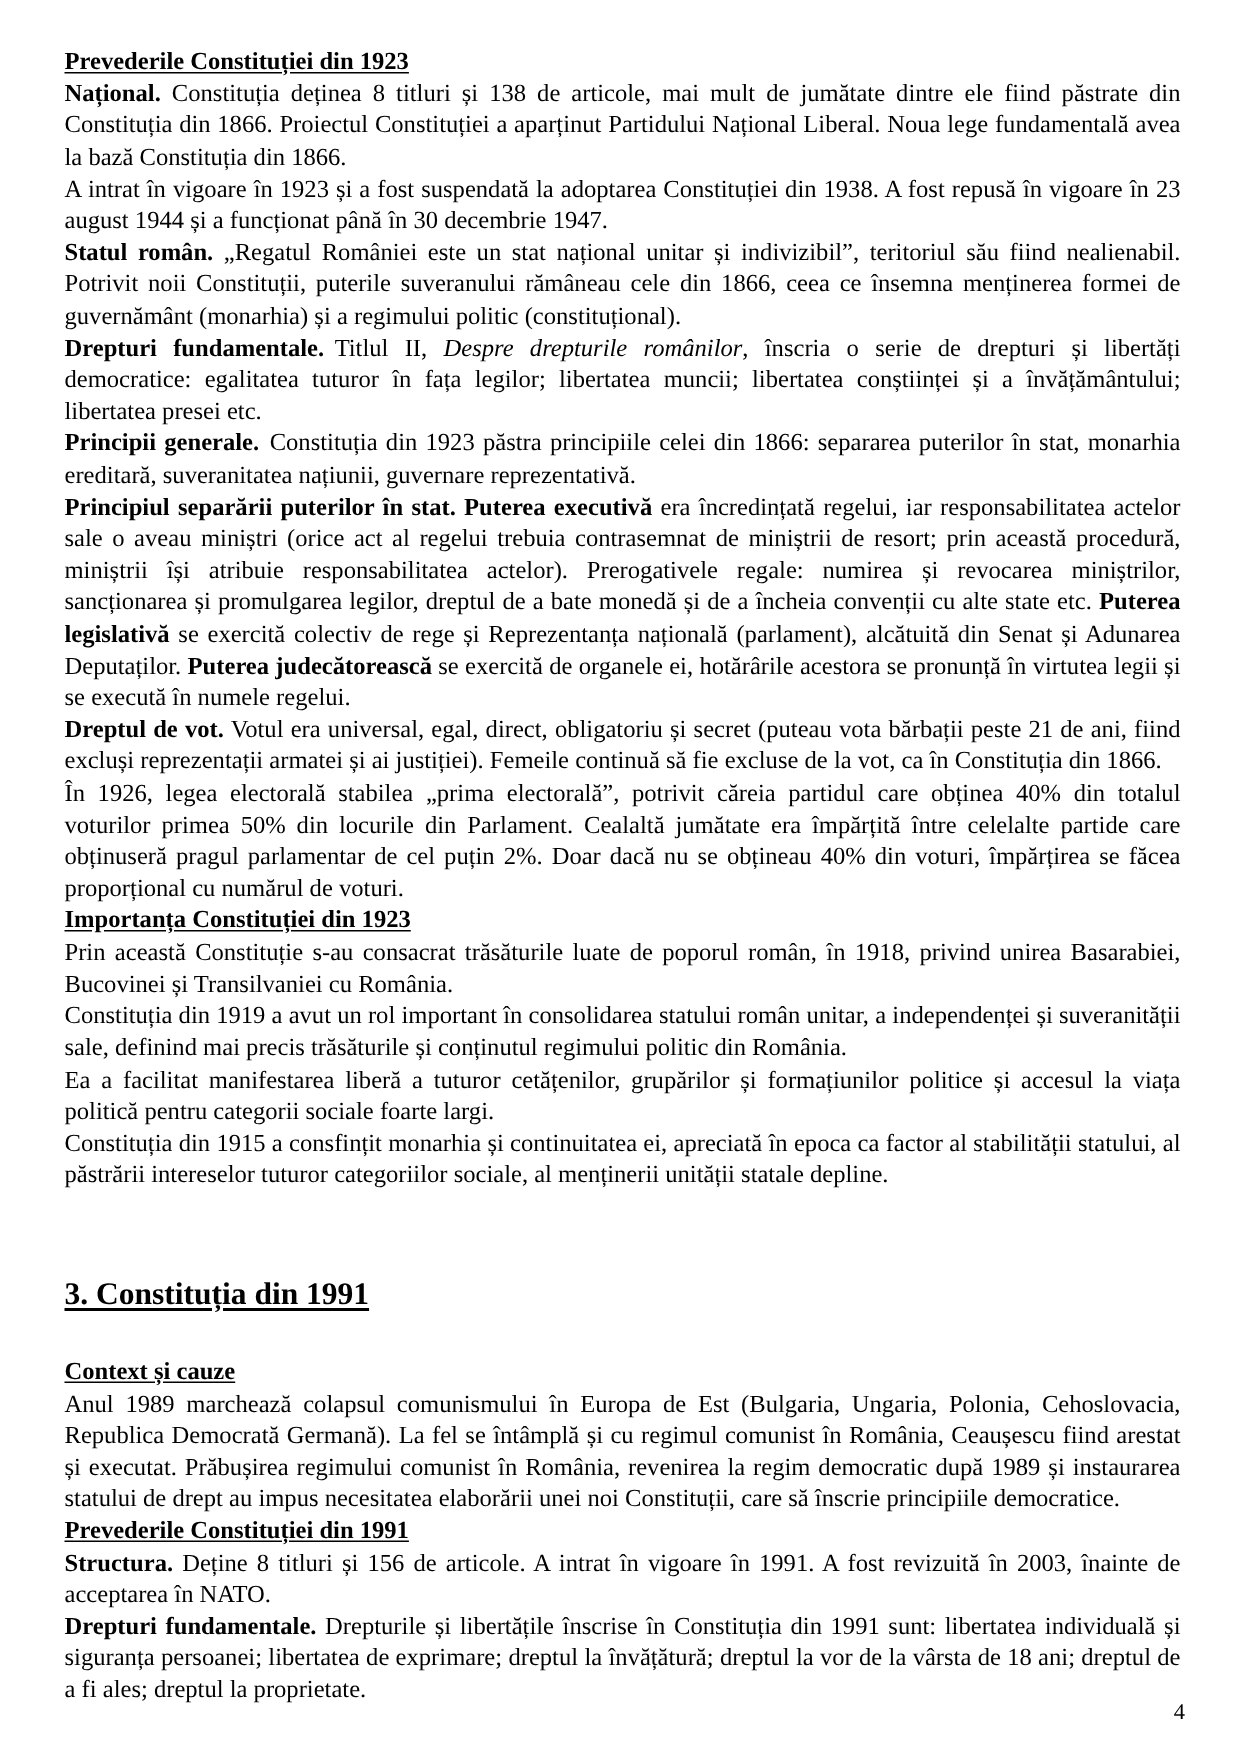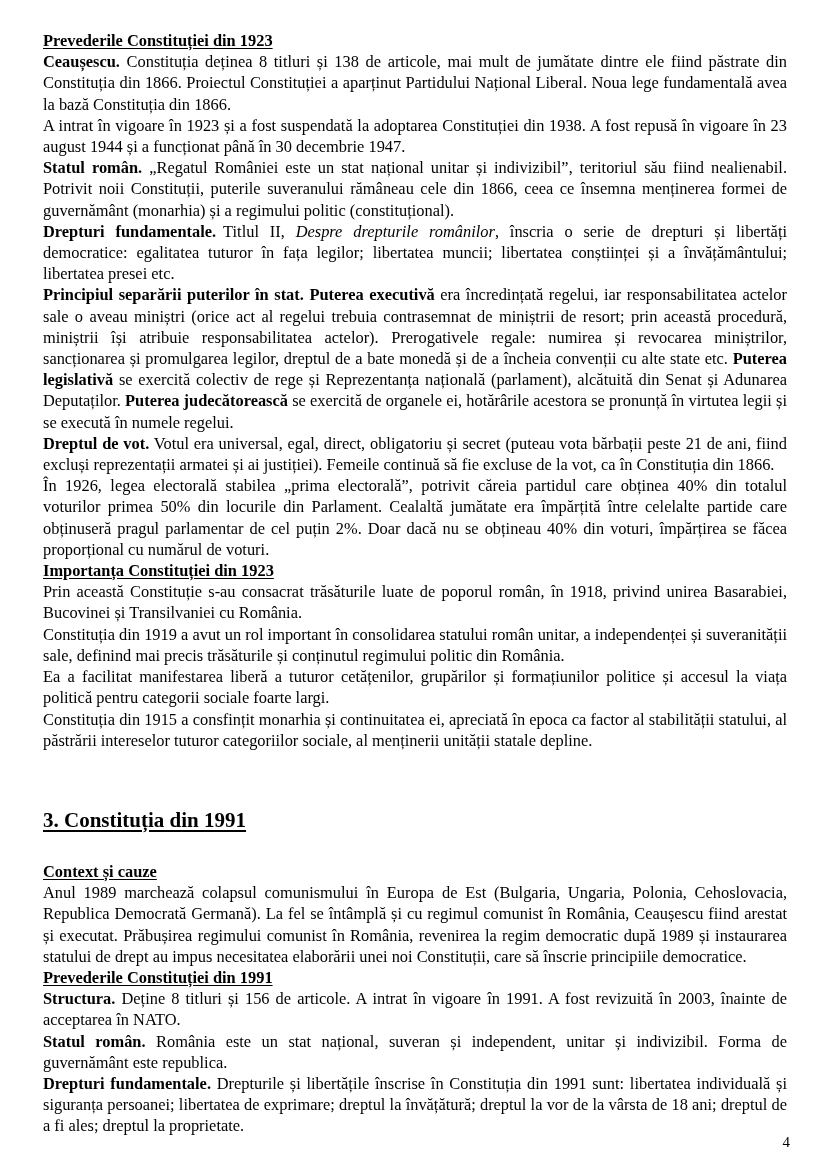--- a/index.html
+++ b/index.html
@@ -83,37 +83,40 @@
 <body>
 
 <div class="page">
   <div class="content">
 
     <h3 class="subhead">
       <span class="htxt">Prevederile Constituției din 1923</span>
     </h3>
 
     <p class="para">
-      <span class="lbl">Ceaușescu.</span>
+      <span class="lbl">Național.</span>
       <span>Constituția deținea 8 titluri și 138 de articole, mai mult de jumătate dintre ele fiind păstrate din Constituția din 1866. Proiectul Constituției a aparținut Partidului Național Liberal. Noua lege fundamentală avea la bază Constituția din 1866.</span>
     </p>
 
     <p class="para">
       <span>A intrat în vigoare în 1923 și a fost suspendată la adoptarea Constituției din 1938. A fost repusă în vigoare în 23 august 1944 și a funcționat până în 30 decembrie 1947.</span>
     </p>
 
     <p class="para">
       <span class="lbl">Statul român.</span>
       <span>„Regatul României este un stat național unitar și indivizibil”, teritoriul său fiind nealienabil. Potrivit noii Constituții, puterile suveranului rămâneau cele din 1866, ceea ce însemna menținerea formei de guvernământ (monarhia) și a regimului politic (constituțional).</span>
     </p>
 
     <p class="para">
       <span class="lbl">Drepturi fundamentale.</span><span class="wsp"></span><span>Titlul II, </span><span class="ital">Despre drepturile românilor</span><span>, înscria o serie de drepturi și libertăți democratice: egalitatea tuturor în fața legilor; libertatea muncii; libertatea conștiinței și a învățământului; libertatea presei etc.</span>
     </p>
 
+    <p class="para">
+      <span class="lbl">Principii generale.</span><span class="wsp"></span><span>Constituția din 1923 păstra principiile celei din 1866: separarea puterilor în stat, monarhia ereditară, suveranitatea națiunii, guvernare reprezentativă.</span>
+    </p>
 
     <p class="para">
       <span class="lbl">Principiul separării puterilor în stat. Puterea executivă</span>
       <span>era încredințată regelui, iar responsabilitatea actelor sale o aveau miniștri (orice act al regelui trebuia contrasemnat de miniștrii de resort; prin această procedură, miniștrii își atribuie responsabilitatea actelor). Prerogativele regale: numirea și revocarea miniștrilor, sancționarea și promulgarea legilor, dreptul de a bate monedă și de a încheia convenții cu alte state etc. </span><span class="lbl">Puterea legislativă</span><span> se exercită colectiv de rege și Reprezentanța națională (parlament), alcătuită din Senat și Adunarea Deputaților. </span><span class="lbl">Puterea judecătorească</span><span> se exercită de organele ei, hotărârile acestora se pronunță în virtutea legii și se execută în numele regelui.</span>
     </p>
 
     <p class="para">
       <span class="lbl">Dreptul de vot.</span>
       <span>Votul era universal, egal, direct, obligatoriu și secret (puteau vota bărbații peste 21 de ani, fiind excluși reprezentații armatei și ai justiției). Femeile continuă să fie excluse de la vot, ca în Constituția din 1866.</span>
     </p>
@@ -160,24 +163,20 @@
 
     <h3 class="subhead">
       <span class="htxt">Prevederile Constituției din 1991</span>
     </h3>
 
     <p class="para">
       <span class="lbl">Structura.</span>
       <span>Deține 8 titluri și 156 de articole. A intrat în vigoare în 1991. A fost revizuită în 2003, înainte de acceptarea în NATO.</span>
     </p>
 
-    <p class="para">
-      <span class="lbl">Statul român.</span>
-      <span>România este un stat național, suveran și independent, unitar și indivizibil. Forma de guvernământ este republica.</span>
-    </p>
 
     <p class="para">
       <span class="lbl">Drepturi fundamentale.</span>
       <span>Drepturile și libertățile înscrise în Constituția din 1991 sunt: libertatea individuală și siguranța persoanei; libertatea de exprimare; dreptul la învățătură; dreptul la vor de la vârsta de 18 ani; dreptul de a fi ales; dreptul la proprietate.</span>
     </p>
 
   </div>
 
   <div class="page-number">4</div>
 </div>

